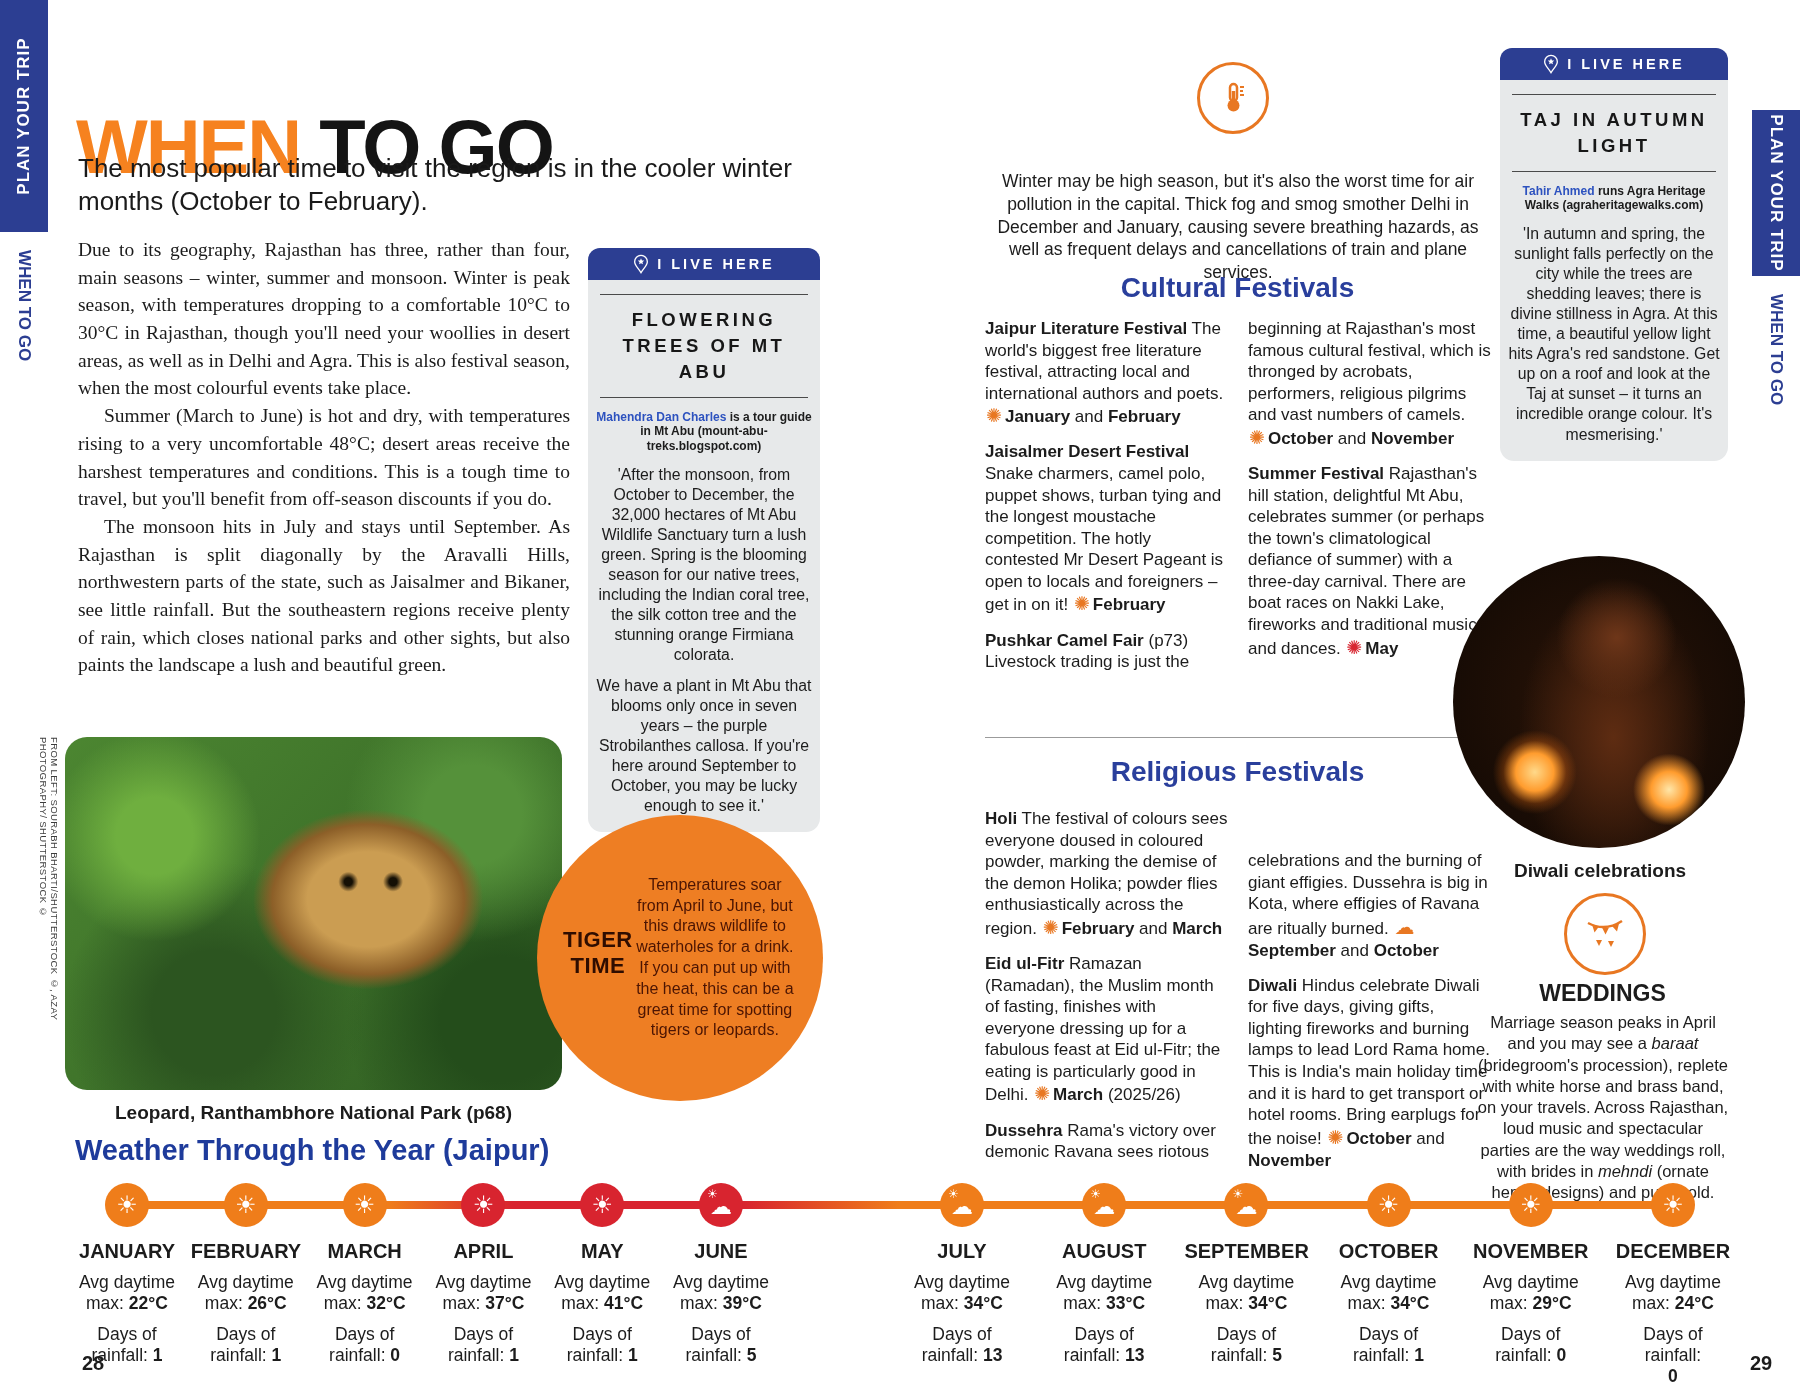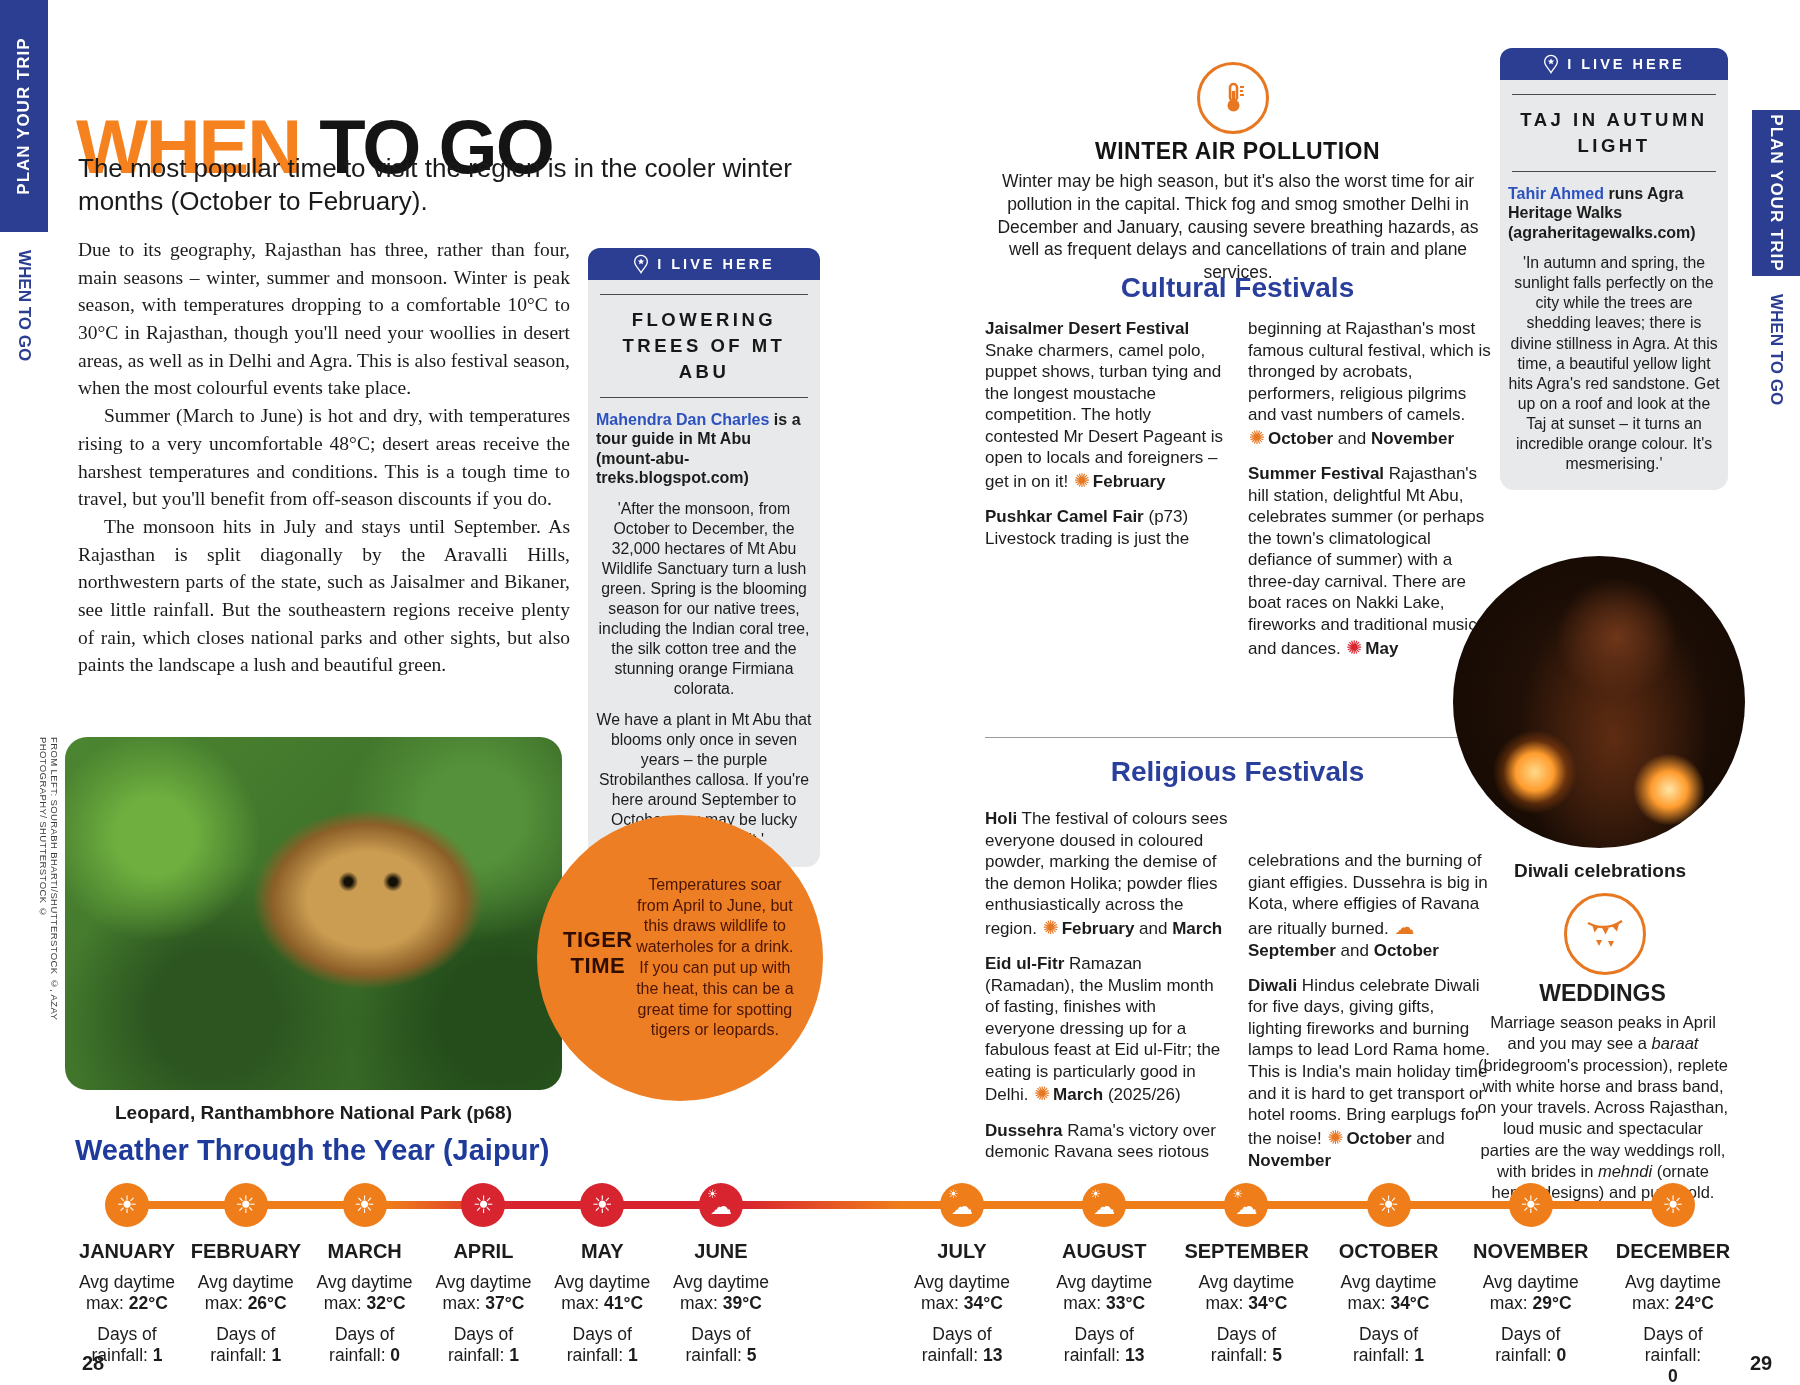--- a/index.html
+++ b/index.html
@@ -31,21 +31,21 @@
   .bodytext p{margin:0;}
   .bodytext p.ind{text-indent:26px;}
   
   .lh-box{position:absolute;}
   .lh-head{background:#2c3e92;color:#fff;border-radius:12px 12px 0 0;height:32px;
            display:flex;align-items:center;justify-content:center;gap:8px;
            font-weight:bold;font-size:14.5px;letter-spacing:3px;}
   .lh-body{background:#e7e9ea;border-radius:0 0 14px 14px;padding:2px 8px 16px;}
   .lh-rule{border:none;border-top:1.5px solid #4a4a4a;margin:12px 4px;}
   .lh-title{text-align:center;font-weight:bold;font-size:18.5px;letter-spacing:3.5px;line-height:1.4;margin:10px 0;color:#171717;}
-  .lh-intro{font-weight:bold;font-size:16px;line-height:1.22;margin:10px 0;}
+  .lh-intro{text-align:center;font-weight:bold;font-size:12px;line-height:1.22;margin:10px 0;}
   .lh-intro .rp{margin:0;}
   .linkname{color:#2d52bf;font-weight:bold;}
   .lh-quote{text-align:center;font-size:15.8px;line-height:1.27;margin:11px 0 0;}
   
   .leopard{position:absolute;left:65px;top:737px;width:497px;height:353px;border-radius:22px;
      background-color:#3d6b2a;
      background-image:
        radial-gradient(circle 10px at 57% 41%,#151005 0 40%,transparent 100%),
        radial-gradient(circle 10px at 66% 41%,#151005 0 40%,transparent 100%),
        radial-gradient(ellipse 160px 125px at 61% 46%,#cb9d52 0 38%,#8c5f28 60%,transparent 72%),
@@ -185,25 +185,25 @@
   <div class="icircle thermo-circle">
     <svg width="40" height="40" viewBox="0 0 40 40">
         <rect x="17" y="6" width="7" height="17" rx="3.5" fill="none" stroke="#e87722" stroke-width="2.5"></rect>
         <line x1="20.5" y1="13" x2="20.5" y2="24" stroke="#e87722" stroke-width="3.5"></line>
         <circle cx="20.5" cy="27.5" r="6" fill="#e87722"></circle>
         <line x1="27" y1="9" x2="31" y2="9" stroke="#e87722" stroke-width="2"></line>
         <line x1="27" y1="13" x2="30" y2="13" stroke="#e87722" stroke-width="2"></line>
         <line x1="27" y1="17" x2="31" y2="17" stroke="#e87722" stroke-width="2"></line>
       </svg>
   </div>
-  <div class="wap-h">WINTER AIR POLLUTION</div>
   <div class="wap-t">Winter may be high season, but it's also the worst time for air pollution in the capital. Thick fog and smog smother Delhi in December and January, causing severe breathing hazards, as well as frequent delays and cancellations of train and plane services.</div>
 
   <div class="blue-h cf-h">Cultural Festivals</div>
   <div class="festcol cf-left">
+      <p class="fest"><b>Jaipur Literature Festival</b><span> The world's biggest free literature festival, attracting local and international authors and poets. </span><span class="ficon flower">✺</span><b>January</b><span> and </span><b>February</b></p>
       <p class="fest"><b>Jaisalmer Desert Festival</b><span> Snake charmers, camel polo, puppet shows, turban tying and the longest moustache competition. The hotly contested Mr Desert Pageant is open to locals and foreigners – get in on it! </span><span class="ficon flower">✺</span><b>February</b></p>
       <p class="fest"><b>Pushkar Camel Fair</b><span> (p73) Livestock trading is just the</span></p>
     </div>
   <div class="festcol cf-right">
       <p class="fest"><span>beginning at Rajasthan's most famous cultural festival, which is thronged by acrobats, performers, religious pilgrims and vast numbers of camels. </span><span class="ficon flower">✺</span><b>October</b><span> and </span><b>November</b></p>
       <p class="fest"><b>Summer Festival</b><span> Rajasthan's hill station, delightful Mt Abu, celebrates summer (or perhaps the town's climatological defiance of summer) with a three-day carnival. There are boat races on Nakki Lake, fireworks and traditional music and dances. </span><span class="ficon flower red">✺</span><b>May</b></p>
     </div>
 
   <div class="divider"></div>
 

